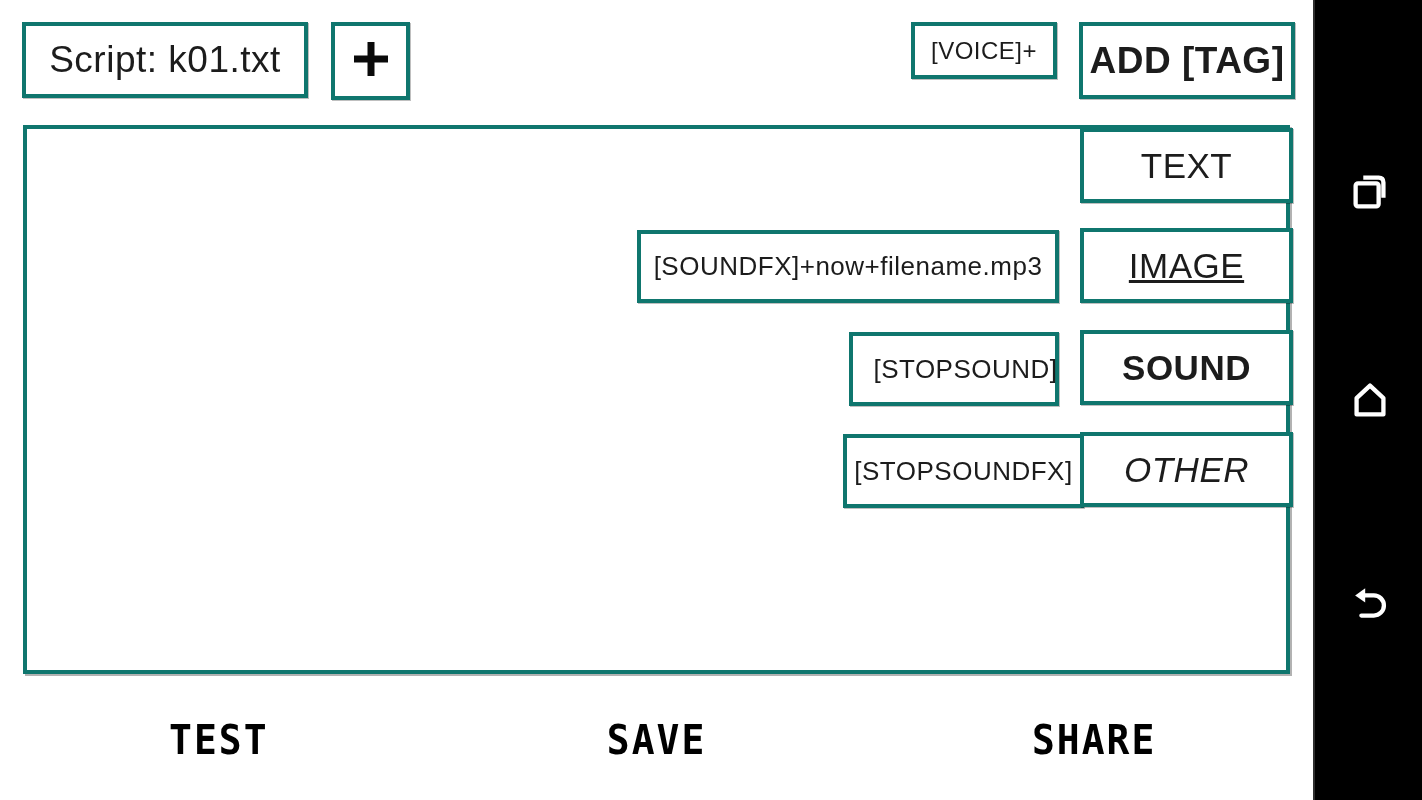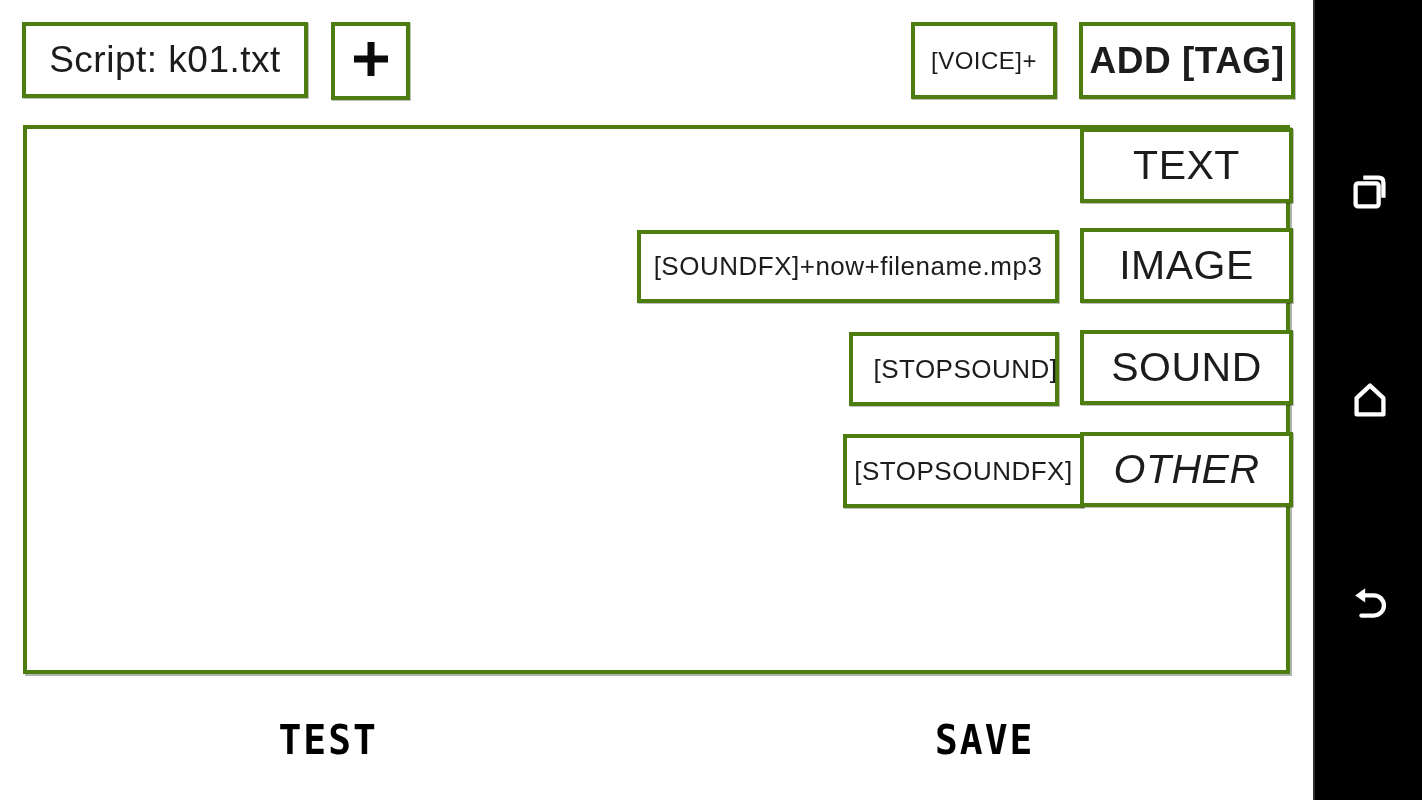--- a/index.html
+++ b/index.html
@@ -4,44 +4,44 @@
 <style>
   * { margin: 0; padding: 0; box-sizing: border-box; }
   html, body { width: 1422px; height: 800px; background: #ffffff; }
   #screen {
     position: relative; width: 1422px; height: 800px;
     background: #ffffff; overflow: hidden;
     font-family: "Liberation Sans", sans-serif;
     color: #111111;
   }
   .box {
-    position: absolute; border: 4px solid #4d7c0f; background: #ffffff;
+    position: absolute; border: 4px solid #0f766e; background: #ffffff;
     display: flex; align-items: center; justify-content: center;
     box-shadow: 1px 1px 0 rgba(0,0,0,0.25);
   }
   .light { font-weight: 300; letter-spacing: 0.5px; color: #1c1c1c; }
 
   
   #script-btn { left: 22px; top: 22px; width: 286px; height: 76px; font-size: 37px; }
   #plus-btn   { left: 331px; top: 22px; width: 79px; height: 78px; }
-  #voice-btn  { left: 911px; top: 22px; width: 146px; height: 77px; font-size: 24px; }
+  #voice-btn  { left: 911px; top: 22px; width: 146px; height: 57px; font-size: 24px; }
   #addtag-btn { left: 1079px; top: 22px; width: 216px; height: 77px; font-size: 37px; font-weight: bold; }
 
   
   #editor { left: 23px; top: 125px; width: 1267px; height: 549px; box-shadow: 2px 2px 0 rgba(0,0,0,0.3); }
 
   
   .tag-btn { font-size: 26px; }
-  .cat-btn { left: 1080px; width: 213px; height: 75px; font-size: 41px; }
+  .cat-btn { left: 1080px; width: 213px; height: 75px; font-size: 35px; }
   #tag-0 { left: 663px; top: 129px; width: 396px; height: 73px; }
   #cat-0 { top: 128px; }
   #tag-1 { left: 637px; top: 230px; width: 422px; height: 73px; }
-  #cat-1 { top: 228px; }
+  #cat-1 { top: 228px; text-decoration: underline; }
   #tag-2 { left: 849px; top: 332px; width: 210px; height: 74px; padding-left: 23px; }
-  #cat-2 { top: 330px; }
+  #cat-2 { top: 330px; font-weight: bold; }
   #tag-3 { left: 843px; top: 434px; width: 241px; height: 74px; }
   #cat-3 { top: 432px; font-style: italic; }
 
   
   #footer {
     position: absolute; left: 0; top: 700px; width: 1313px; height: 80px;
     display: flex; align-items: center;
   }
   .footer-cell { flex: 1; display: flex; justify-content: center; text-align: right; }
   .pixel-label {
@@ -95,20 +95,23 @@
   <div class="box light tag-btn" id="tag-3">[STOPSOUNDFX]</div>
   <div class="box light cat-btn" id="cat-3">OTHER</div>
 
   <div id="footer">
     <div class="footer-cell">
       <span class="pixel-label">TEST</span>
     </div>
     <div class="footer-cell">
       <span class="pixel-label">SAVE</span>
     </div>
+    <div class="footer-cell">
+      <span class="pixel-label">SHARE</span>
+    </div>
   </div>
 
   <div id="navbar">
 
     <div class="nav-slot" id="nav-recents">
       <span class="nav-icon">
         <svg width="46" height="46" viewBox="0 0 48 48">
           <path d="M17 9 H33 Q38 9 38 14 V30" stroke="#ffffff" stroke-width="4.5" fill="none"></path>
           <rect x="9" y="15" width="24" height="24" rx="2.5" stroke="#ffffff" stroke-width="4.5" fill="none"></rect>
         </svg>

